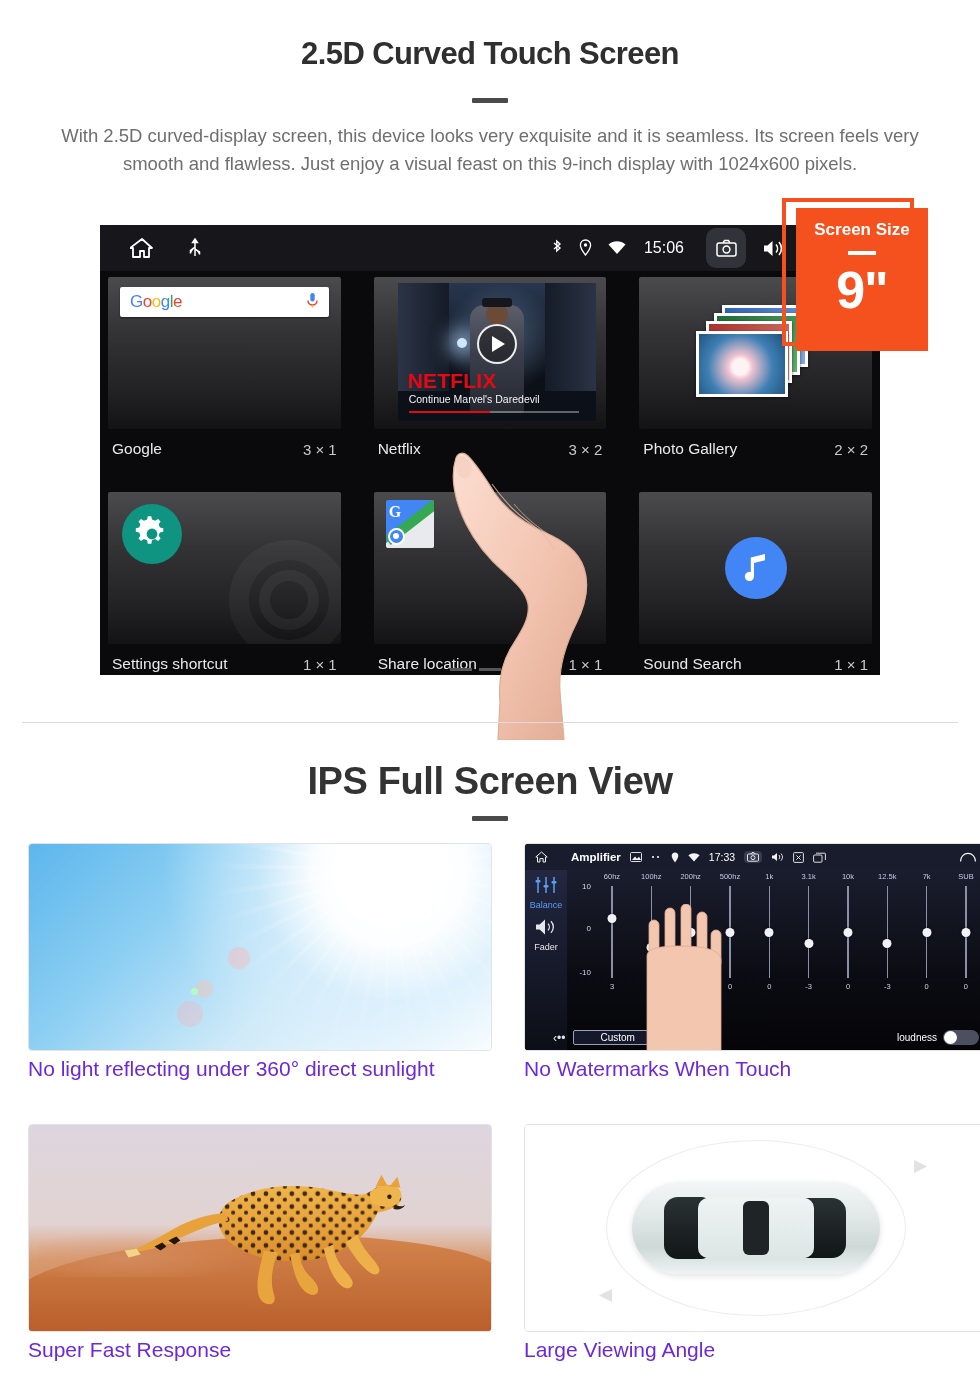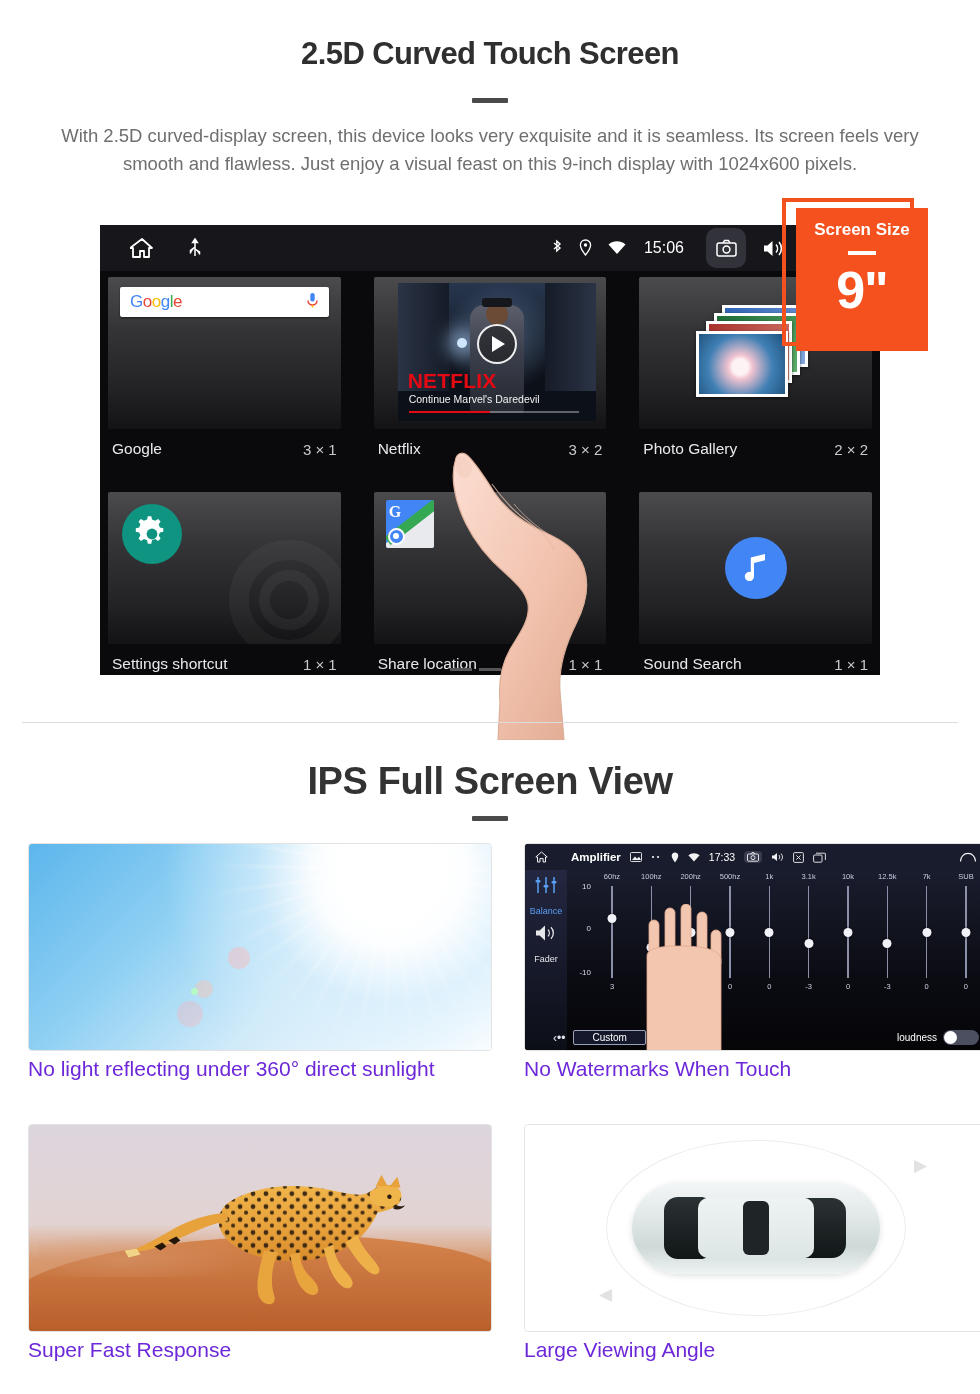--- a/index.html
+++ b/index.html
@@ -220,38 +220,38 @@
   .amp-top{
     position:absolute;left:0;top:0;width:100%;height:26px;background:#191c2c;
     display:flex;align-items:center;gap:9px;padding:0 10px;color:#fff;
   }
   .amp-title{font-size:11.5px;font-weight:700;color:#fff;margin-left:14px;}
   .amp-time{font-size:10.5px;color:#fff;}
   .amp-ic{opacity:.95;display:flex;align-items:center;}
   .amp-cam{background:#3a3d50;border-radius:4px;padding:1px 3px;display:flex;}
   .amp-body{position:absolute;left:0;top:26px;right:0;bottom:0;background:linear-gradient(180deg,#1a1d2e 0%,#0b0c13 58%,#050508 100%);}
   .amp-side{position:absolute;left:0;top:0;width:42px;height:100%;background:linear-gradient(180deg,#232740,#0c0e17);text-align:center;}
-  .amp-side .lbl{font-size:9px;margin-top:8px;}
+  .amp-side .lbl{font-size:9px;margin-top:2px;}
   .amp-balance{color:#5a9ff5;}
   .amp-fader{color:#e6e6ea;margin-top:10px;}
   .eq{position:absolute;left:48px;top:2px;right:6px;bottom:0;}
   .eq-hdr{display:flex;justify-content:space-between;padding:0 2px 0 26px;}
   .eq-hdr span{font-size:7.5px;color:#c7cbe0;width:26px;text-align:center;}
   .eq-lanes{position:absolute;left:26px;right:2px;top:14px;height:92px;display:flex;justify-content:space-between;}
   .lane{width:26px;position:relative;display:flex;justify-content:center;}
   .lane .track{width:1.6px;height:100%;background:#8b90a8;}
   .lane .knob{position:absolute;left:50%;transform:translateX(-50%);width:9px;height:9px;border-radius:50%;background:#f0f2f8;box-shadow:0 0 3px rgba(0,0,0,.6);}
   .eq-scale{position:absolute;left:0;top:10px;width:24px;color:#d8dbe8;font-size:8px;}
   .eq-scale .s{position:absolute;right:6px;}
   .eq-vals{position:absolute;left:26px;right:2px;top:110px;display:flex;justify-content:space-between;}
   .eq-vals span{width:26px;text-align:center;font-size:7.5px;color:#cfd3e4;}
   .amp-bottom{position:absolute;left:28px;right:8px;bottom:5px;display:flex;align-items:center;gap:8px;}
   .amp-arrow{color:#e4e6f0;font-size:12px;}
   .amp-custom{
-    border:1px solid #9aa0b8;border-radius:2px;padding:1px 18px;color:#fff;font-size:10px;background:#15182a;
+    border:1px solid #9aa0b8;border-radius:2px;padding:1px 26px;color:#fff;font-size:10px;background:#15182a;
   }
   .amp-loud{margin-left:auto;display:flex;align-items:center;gap:6px;color:#fff;font-size:10px;}
   .amp-toggle{width:36px;height:15px;border-radius:8px;background:#4c4f60;position:relative;}
   .amp-toggle i{position:absolute;left:1px;top:1px;width:13px;height:13px;border-radius:50%;background:#fff;}
   .amp-hand{position:absolute;left:110px;top:34px;width:110px;height:150px;}
 
   
   .cheetah{position:absolute;inset:0;background:linear-gradient(180deg,#ddd5de 0%,#e2d3d2 48%,#d89a70 66%,#c9773f 100%);}
   .cheetah-dune{position:absolute;left:-4%;bottom:0;width:108%;height:46%;background:linear-gradient(180deg,#d4844c 0%,#b95f2b 100%);border-radius:60% 40% 0 0 / 70% 48% 0 0;}
   .cheetah-dust{position:absolute;left:2%;bottom:26%;width:46%;height:22%;background:radial-gradient(ellipse at 40% 60%, rgba(214,150,110,.6), rgba(214,150,110,0) 70%);}

